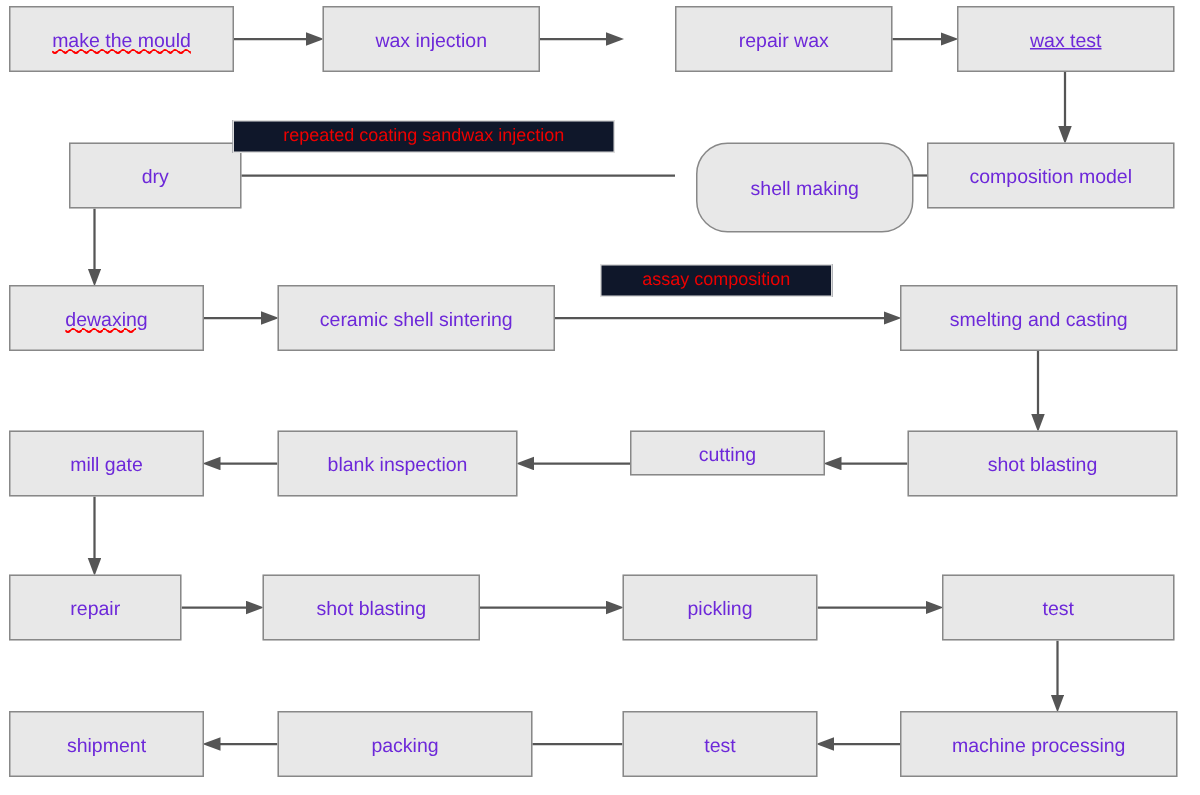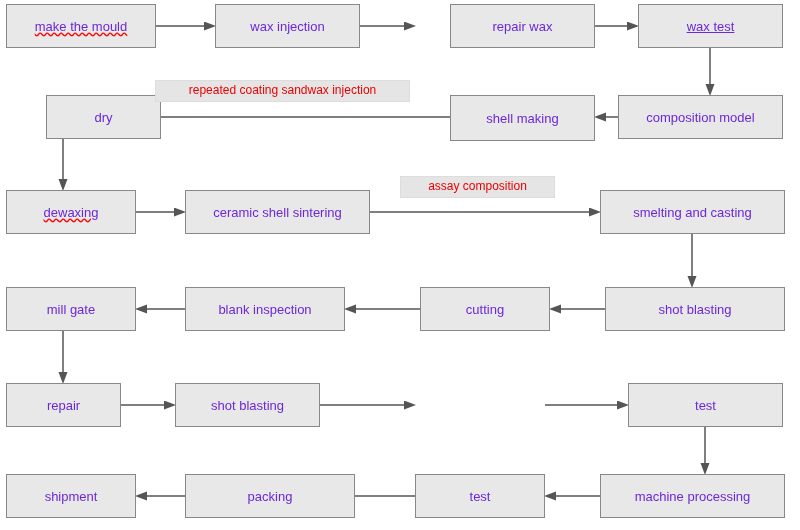--- a/index.html
+++ b/index.html
@@ -27,21 +27,21 @@
       justify-content: center;
       text-align: center;
       font-size: 13px;
       color: #6d28d9;
       padding: 2px 4px;
     }
     .label {
       position: absolute;
       font-size: 12px;
       color: #e00;
-      background: #e5e5e5;
+      background: #0f172a;
       border: 1px solid #ddd;
       padding: 2px 6px;
       text-align: center;
     }
     
     svg.arrows {
       position: absolute;
       top: 0; left: 0;
       width: 800px;
       height: 530px;
@@ -108,31 +108,32 @@
     <line x1="415" y1="496" x2="332" y2="496" marker-end="url(#arr)"></line>
 
     <line x1="185" y1="496" x2="138" y2="496" marker-end="url(#arr)"></line>
   </svg>
 
 <div class="box" style="left: 6px; top: 4px; width: 150px; height: 44px; text-decoration: underline wavy red;">make the mould</div>
     <div class="box" style="left: 215px; top: 4px; width: 145px; height: 44px;">wax injection</div>
     <div class="box" style="left: 415px; top: 4px; width: 145px; height: 44px; margin-left: 35px;">repair wax</div>
     <div class="box" style="left: 638px; top: 4px; width: 145px; height: 44px; text-decoration: underline;">wax test</div>
     <div class="box" style="left: 6px; top: 95px; width: 115px; height: 44px; margin-left: 40px;">dry</div>
-    <div class="box" style="left: 450px; top: 95px; width: 145px; height: 46px;">shell making</div>
+    <div class="box" style="left: 464px; top: 95px; width: 145px; height: 60px; border-radius: 21px;">shell making</div>
     <div class="box" style="left: 618px; top: 95px; width: 165px; height: 44px;">composition model</div>
     <div class="box" style="left: 6px; top: 190px; width: 130px; height: 44px; text-decoration: underline wavy red;">dewaxing</div>
     <div class="box" style="left: 185px; top: 190px; width: 185px; height: 44px;">ceramic shell sintering</div>
     <div class="box" style="left: 600px; top: 190px; width: 185px; height: 44px;">smelting and casting</div>
     <div class="box" style="left: 185px; top: 287px; width: 160px; height: 44px;">blank inspection</div>
     <div class="box" style="left: 6px; top: 287px; width: 130px; height: 44px;">mill gate</div>
-    <div class="box" style="left: 420px; top: 287px; width: 130px; height: 44px;">cutting</div>
+    <div class="box" style="left: 420px; top: 287px; width: 130px; height: 30px;">cutting</div>
     <div class="box" style="left: 605px; top: 287px; width: 180px; height: 44px;">shot blasting</div>
     <div class="box" style="left: 6px; top: 383px; width: 115px; height: 44px;">repair</div>
     <div class="box" style="left: 175px; top: 383px; width: 145px; height: 44px;">shot blasting</div>
+    <div class="box" style="left: 415px; top: 383px; width: 130px; height: 44px;">pickling</div>
     <div class="box" style="left: 628px; top: 383px; width: 155px; height: 44px;">test</div>
     <div class="box" style="left: 6px; top: 474px; width: 130px; height: 44px;">shipment</div>
     <div class="box" style="left: 185px; top: 474px; width: 170px; height: 44px;">packing</div>
     <div class="box" style="left: 415px; top: 474px; width: 130px; height: 44px;">test</div>
     <div class="box" style="left: 600px; top: 474px; width: 185px; height: 44px;">machine processing</div>
     <div class="label" style="left: 155px; top: 80px; width: 255px; height: 22px;">repeated coating sandwax injection</div>
     <div class="label" style="left: 400px; top: 176px; width: 155px; height: 22px;">assay composition</div>
   </div>
 
 </body></html>

